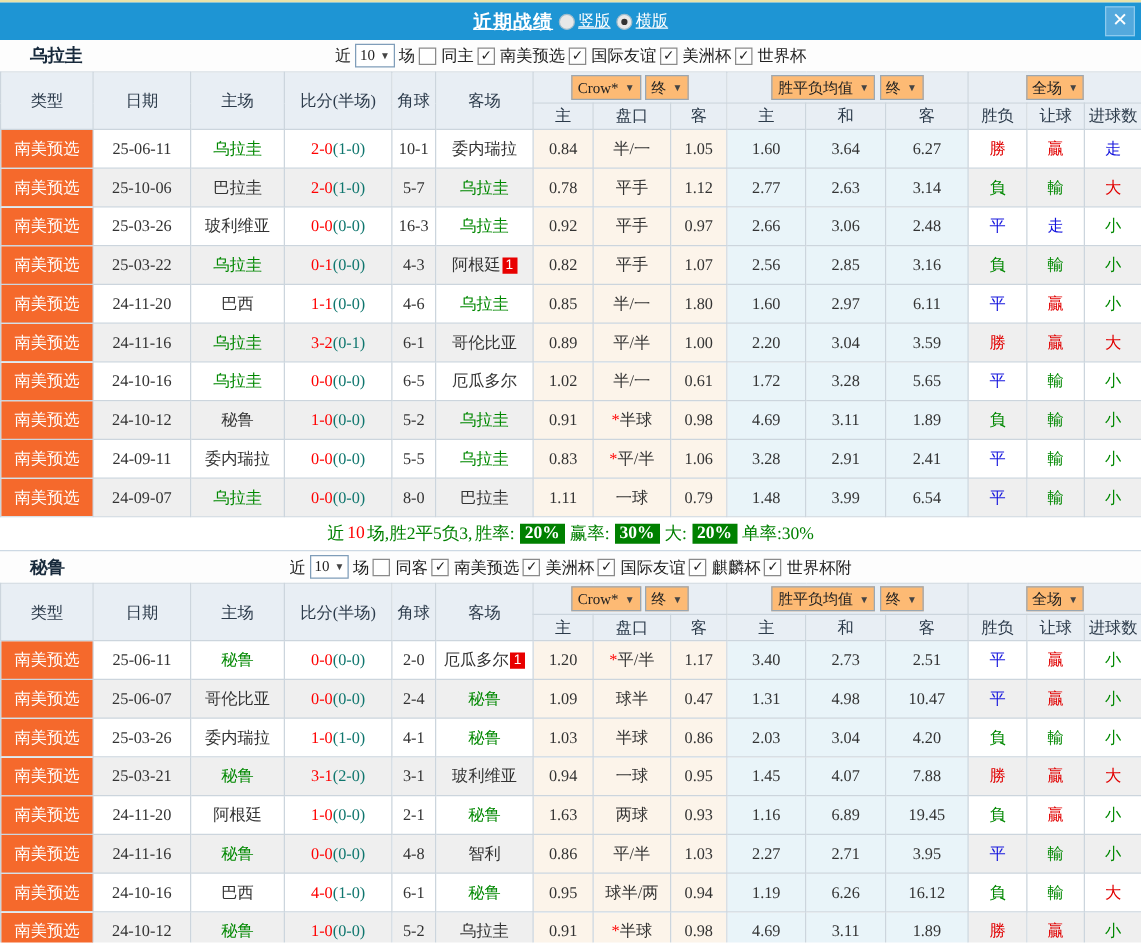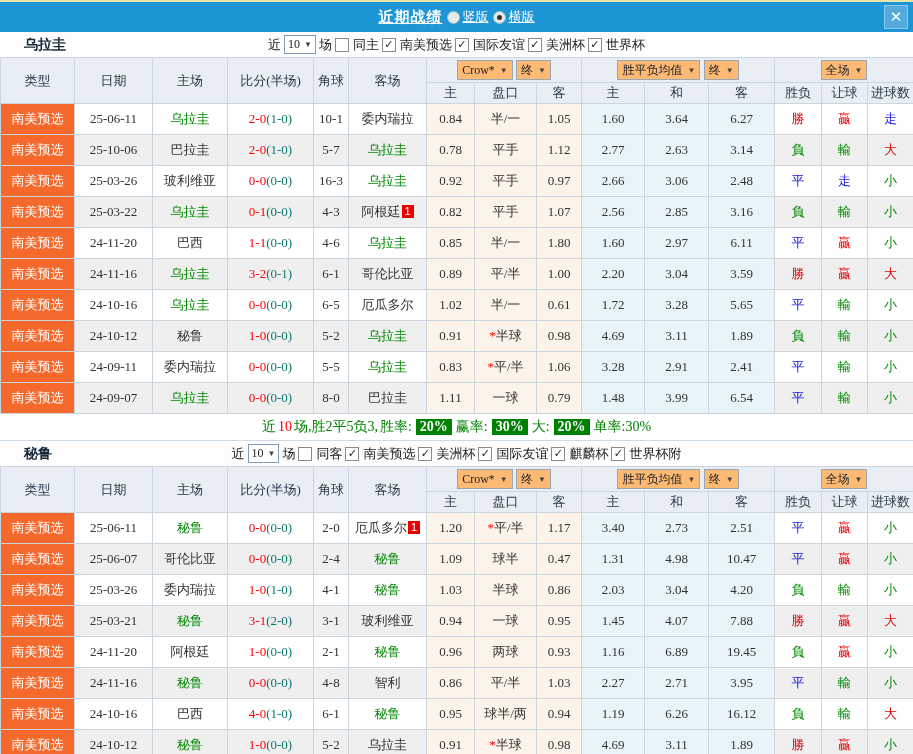--- a/index.html
+++ b/index.html
@@ -538,21 +538,21 @@
               <td class="plain res-red">贏</td>
               <td class="plain res-red">大</td>
             </tr>
             <tr class="oddr">
               <td class="type">南美预选</td>
               <td class="plain">24-11-20</td>
               <td class="plain team-norm"><span>阿根廷</span></td>
               <td class="plain"><span class="ft">1-0</span><span class="ht">(0-0)</span></td>
               <td class="plain">2-1</td>
               <td class="plain team-green"><span>秘鲁</span></td>
-              <td class="odd-cell">0.96</td>
+              <td class="odd-cell">1.63</td>
               <td class="odd-cell">两球</td>
               <td class="odd-cell">0.93</td>
               <td class="avg-cell">1.16</td>
               <td class="avg-cell">6.89</td>
               <td class="avg-cell">19.45</td>
               <td class="plain res-green">負</td>
               <td class="plain res-red">贏</td>
               <td class="plain res-green">小</td>
             </tr>
             <tr class="even">

